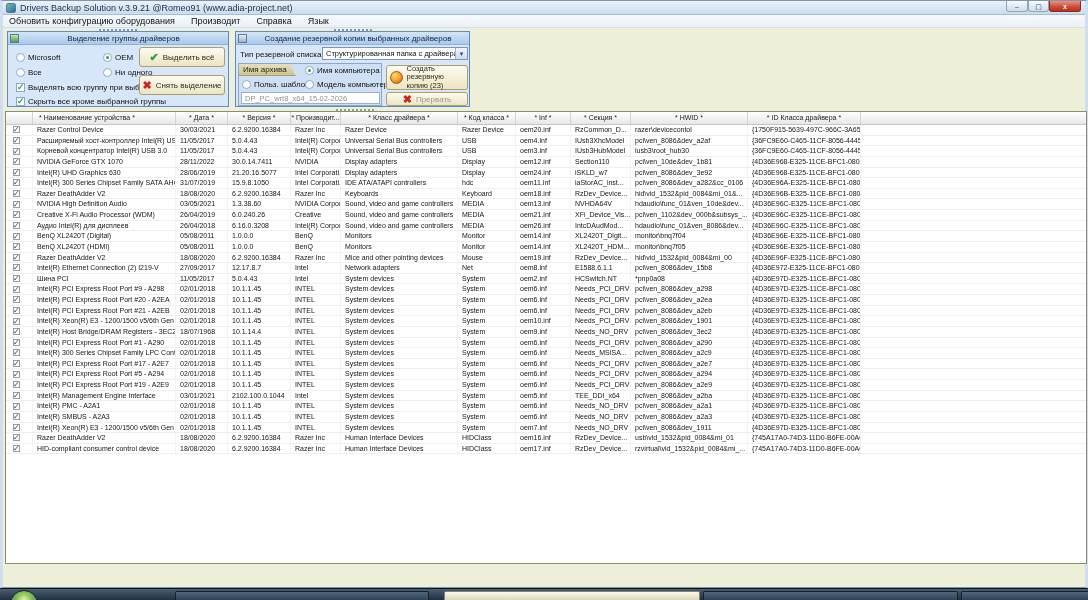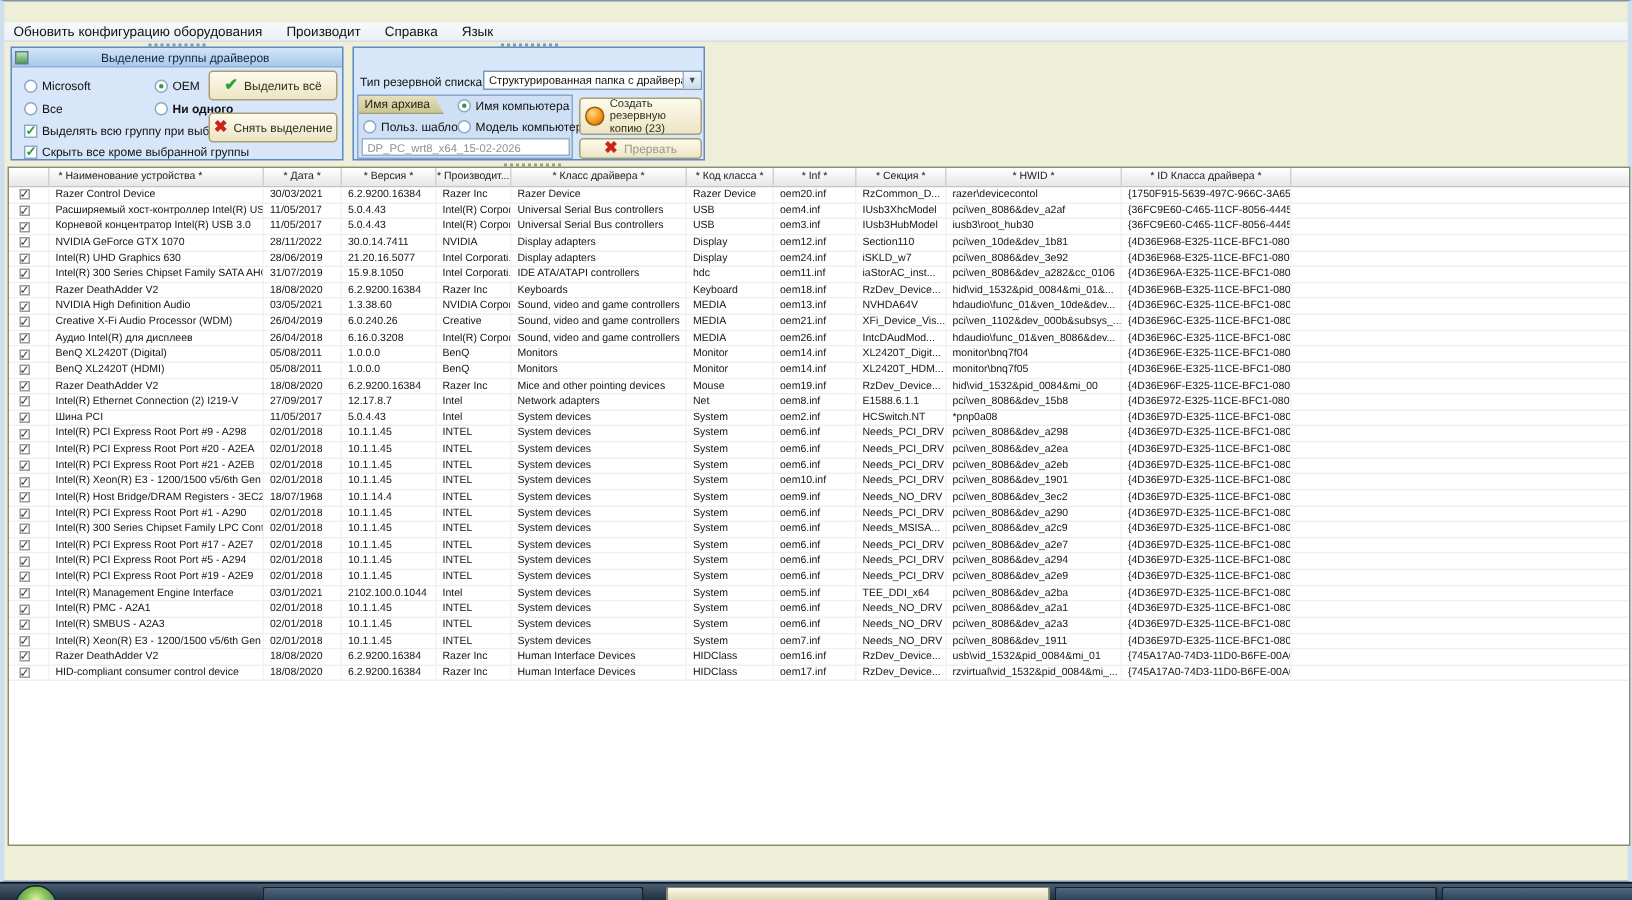--- a/index.html
+++ b/index.html
@@ -102,20 +102,35 @@
   .tbtn { position:absolute; top:2px; height:10px; border:1px solid #15202c; border-bottom:none; border-radius:2px 2px 0 0;
           background:linear-gradient(#51677e,#2c3e51); }
   .tbtn.active { background:linear-gradient(#fbf9ea,#d9d4b4); border-color:#8a8468; }
 </style>
 </head>
 <body>
 
 <div id="screen">
   <div id="appwin">
 
+    <div class="titlebar">
+      <span class="appicon"></span>
+      <span class="apptitle">Drivers Backup Solution v.3.9.21 @Romeo91 (www.adia-project.net)</span>
+      <div class="winbtns">
+        <div class="wbtn min">
+            <span>–</span>
+          </div>
+        <div class="wbtn max">
+            <span>▢</span>
+          </div>
+        <div class="wbtn close">
+            <span>x</span>
+          </div>
+      </div>
+    </div>
 
     <div class="menubar">
       <span class="menuitem">Обновить конфигурацию оборудования</span>
       <span class="menuitem">Производит</span>
       <span class="menuitem">Справка</span>
       <span class="menuitem">Язык</span>
     </div>
 
     <div class="band">
 
@@ -130,21 +145,21 @@
           <span class="optlabel">Microsoft</span>
         </div>
         <div class="opt" style="left:95px;top:21px;">
           <span class="radio on"></span>
           <span class="optlabel">OEM</span>
         </div>
         <div class="opt" style="left:8px;top:36px;">
           <span class="radio"></span>
           <span class="optlabel">Все</span>
         </div>
-        <div class="opt" style="left:95px;top:36px;font-weight:bold;">
+        <div class="opt" style="left:95px;top:36px;">
           <span class="radio"></span>
           <span class="optlabel">Ни одного</span>
         </div>
         <div class="opt" style="left:8px;top:51px;">
           <span class="checkbox on"></span>
           <span class="optlabel">Выделять всю группу при выборе</span>
         </div>
         <div class="opt" style="left:8px;top:65px;">
           <span class="checkbox on"></span>
           <span class="optlabel">Скрыть все кроме выбранной группы</span>
@@ -155,20 +170,24 @@
         <span class="ck">✔</span>
         <span>Выделить всё</span>
       </div>
       <div class="cbtn" style="left:136px;top:47px;width:86px;height:20px;">
         <span class="xx">✖</span>
         <span>Снять выделение</span>
       </div>
 
       <div class="panel" id="panel-backup">
         <div class="grip"></div>
+        <div class="phead">
+          <span class="picon box"></span>
+          <span class="ptitle">Создание резервной копии выбранных драйверов</span>
+        </div>
         <span class="flabel" style="left:4px;top:18px;">Тип резервной списка</span>
         <div class="combo" style="left:86px;top:15px;width:146px;height:13px;">
           <span class="cval">Структурированная папка с драйверами</span>
           <span class="carr">▼</span>
         </div>
         <div class="subbox" style="left:2px;top:31px;width:144px;height:43px;">
           <div class="tab">
               <span>Имя архива</span>
             </div>
           <div class="opt" style="left:66px;top:2px;">

